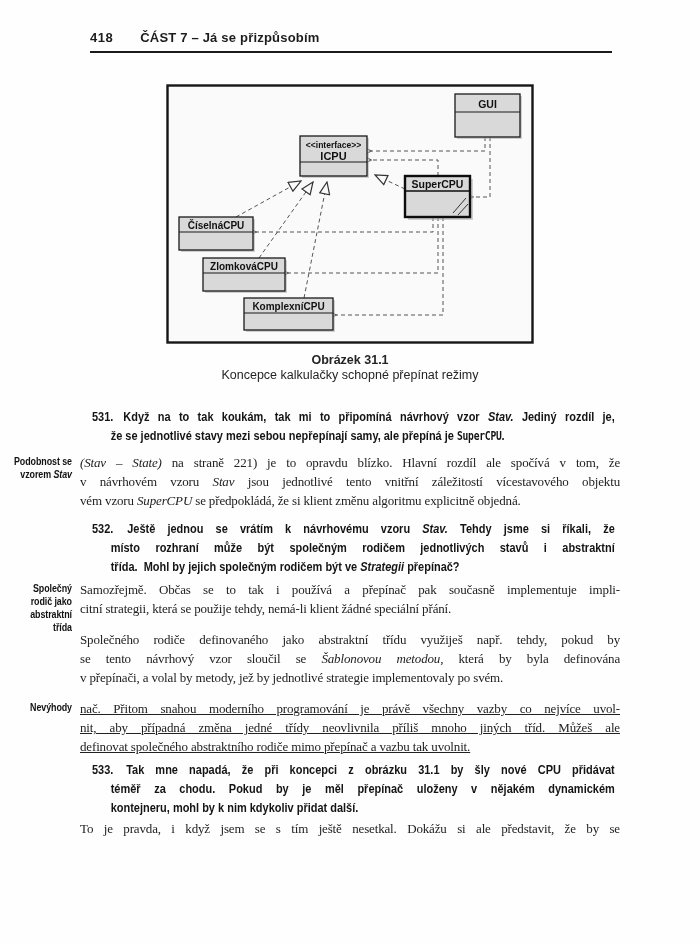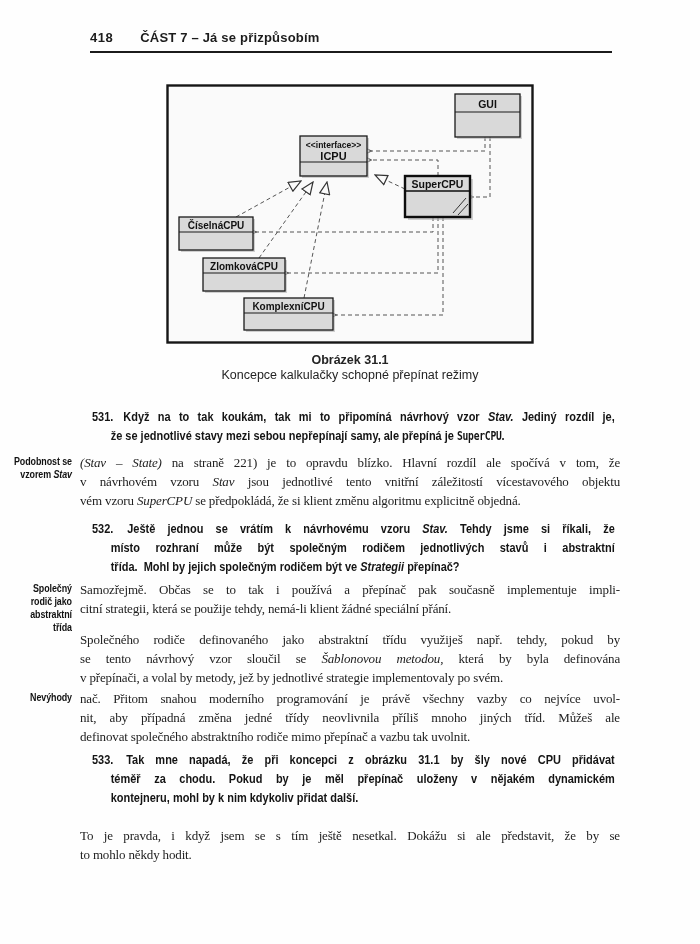--- a/index.html
+++ b/index.html
@@ -42,22 +42,22 @@
     transform:scaleX(0.85); transform-origin:100% 0;
     font-family:"Liberation Sans", sans-serif; font-weight:bold;
     font-size:10.5px; line-height:13px; text-align:right; color:#111;
     letter-spacing:-0.1px;
   }
   .i{font-style:italic;}
   .m{font-family:"DejaVu Sans Mono", monospace; font-size:0.88em; letter-spacing:-0.3px;}
   
   .mt-q1{margin-top:24px;} .mt-a1{margin-top:8px;}
   .mt-q2{margin-top:9px;}  .mt-a2{margin-top:4px;}
-  .mt-a3{margin-top:12px;}  .mt-a4{margin-top:2px;}
-  .mt-q3{margin-top:4px;}  .mt-a5{margin-top:19px;}
+  .mt-a3{margin-top:12px;}  .mt-a4{margin-top:12px;text-decoration:underline;}
+  .mt-q3{margin-top:4px;}  .mt-a5{margin-top:2px;}
   
   svg.uml text{font-family:"Liberation Sans", sans-serif; font-weight:bold; fill:#111;}
 </style>
 </head>
 <body>
 
 <div class="page">
 
   <header>
     <span class="page-num">418</span>
@@ -186,17 +186,16 @@
         <div class="line"><span>nit, aby případná změna jedné třídy neovlivnila příliš mnoho jiných tříd. Můžeš ale</span></div>
         <div class="line last"><span>definovat společného abstraktního rodiče mimo přepínač a vazbu tak uvolnit.</span></div>
       </div>
       <div class="question mt-q3">
         <div class="line"><span class="qnum">533.&nbsp;</span><span>Tak mne napadá, že při koncepci z obrázku 31.1 by šly nové CPU přidávat</span></div>
         <div class="line cont"><span>téměř za chodu. Pokud by je měl přepínač uloženy v nějakém dynamickém</span></div>
         <div class="line last cont"><span>kontejneru, mohl by k nim kdykoliv přidat další.</span></div>
       </div>
       <div class="answer mt-a5">
         <div class="line"><span>To je pravda, i když jsem se s tím ještě nesetkal. Dokážu si ale představit, že by se</span></div>
-        <div class="line last"><span>to mohlo někdy hodit.</span></div>
       </div>
     </main>
 
 </div>
 
 </body></html>

